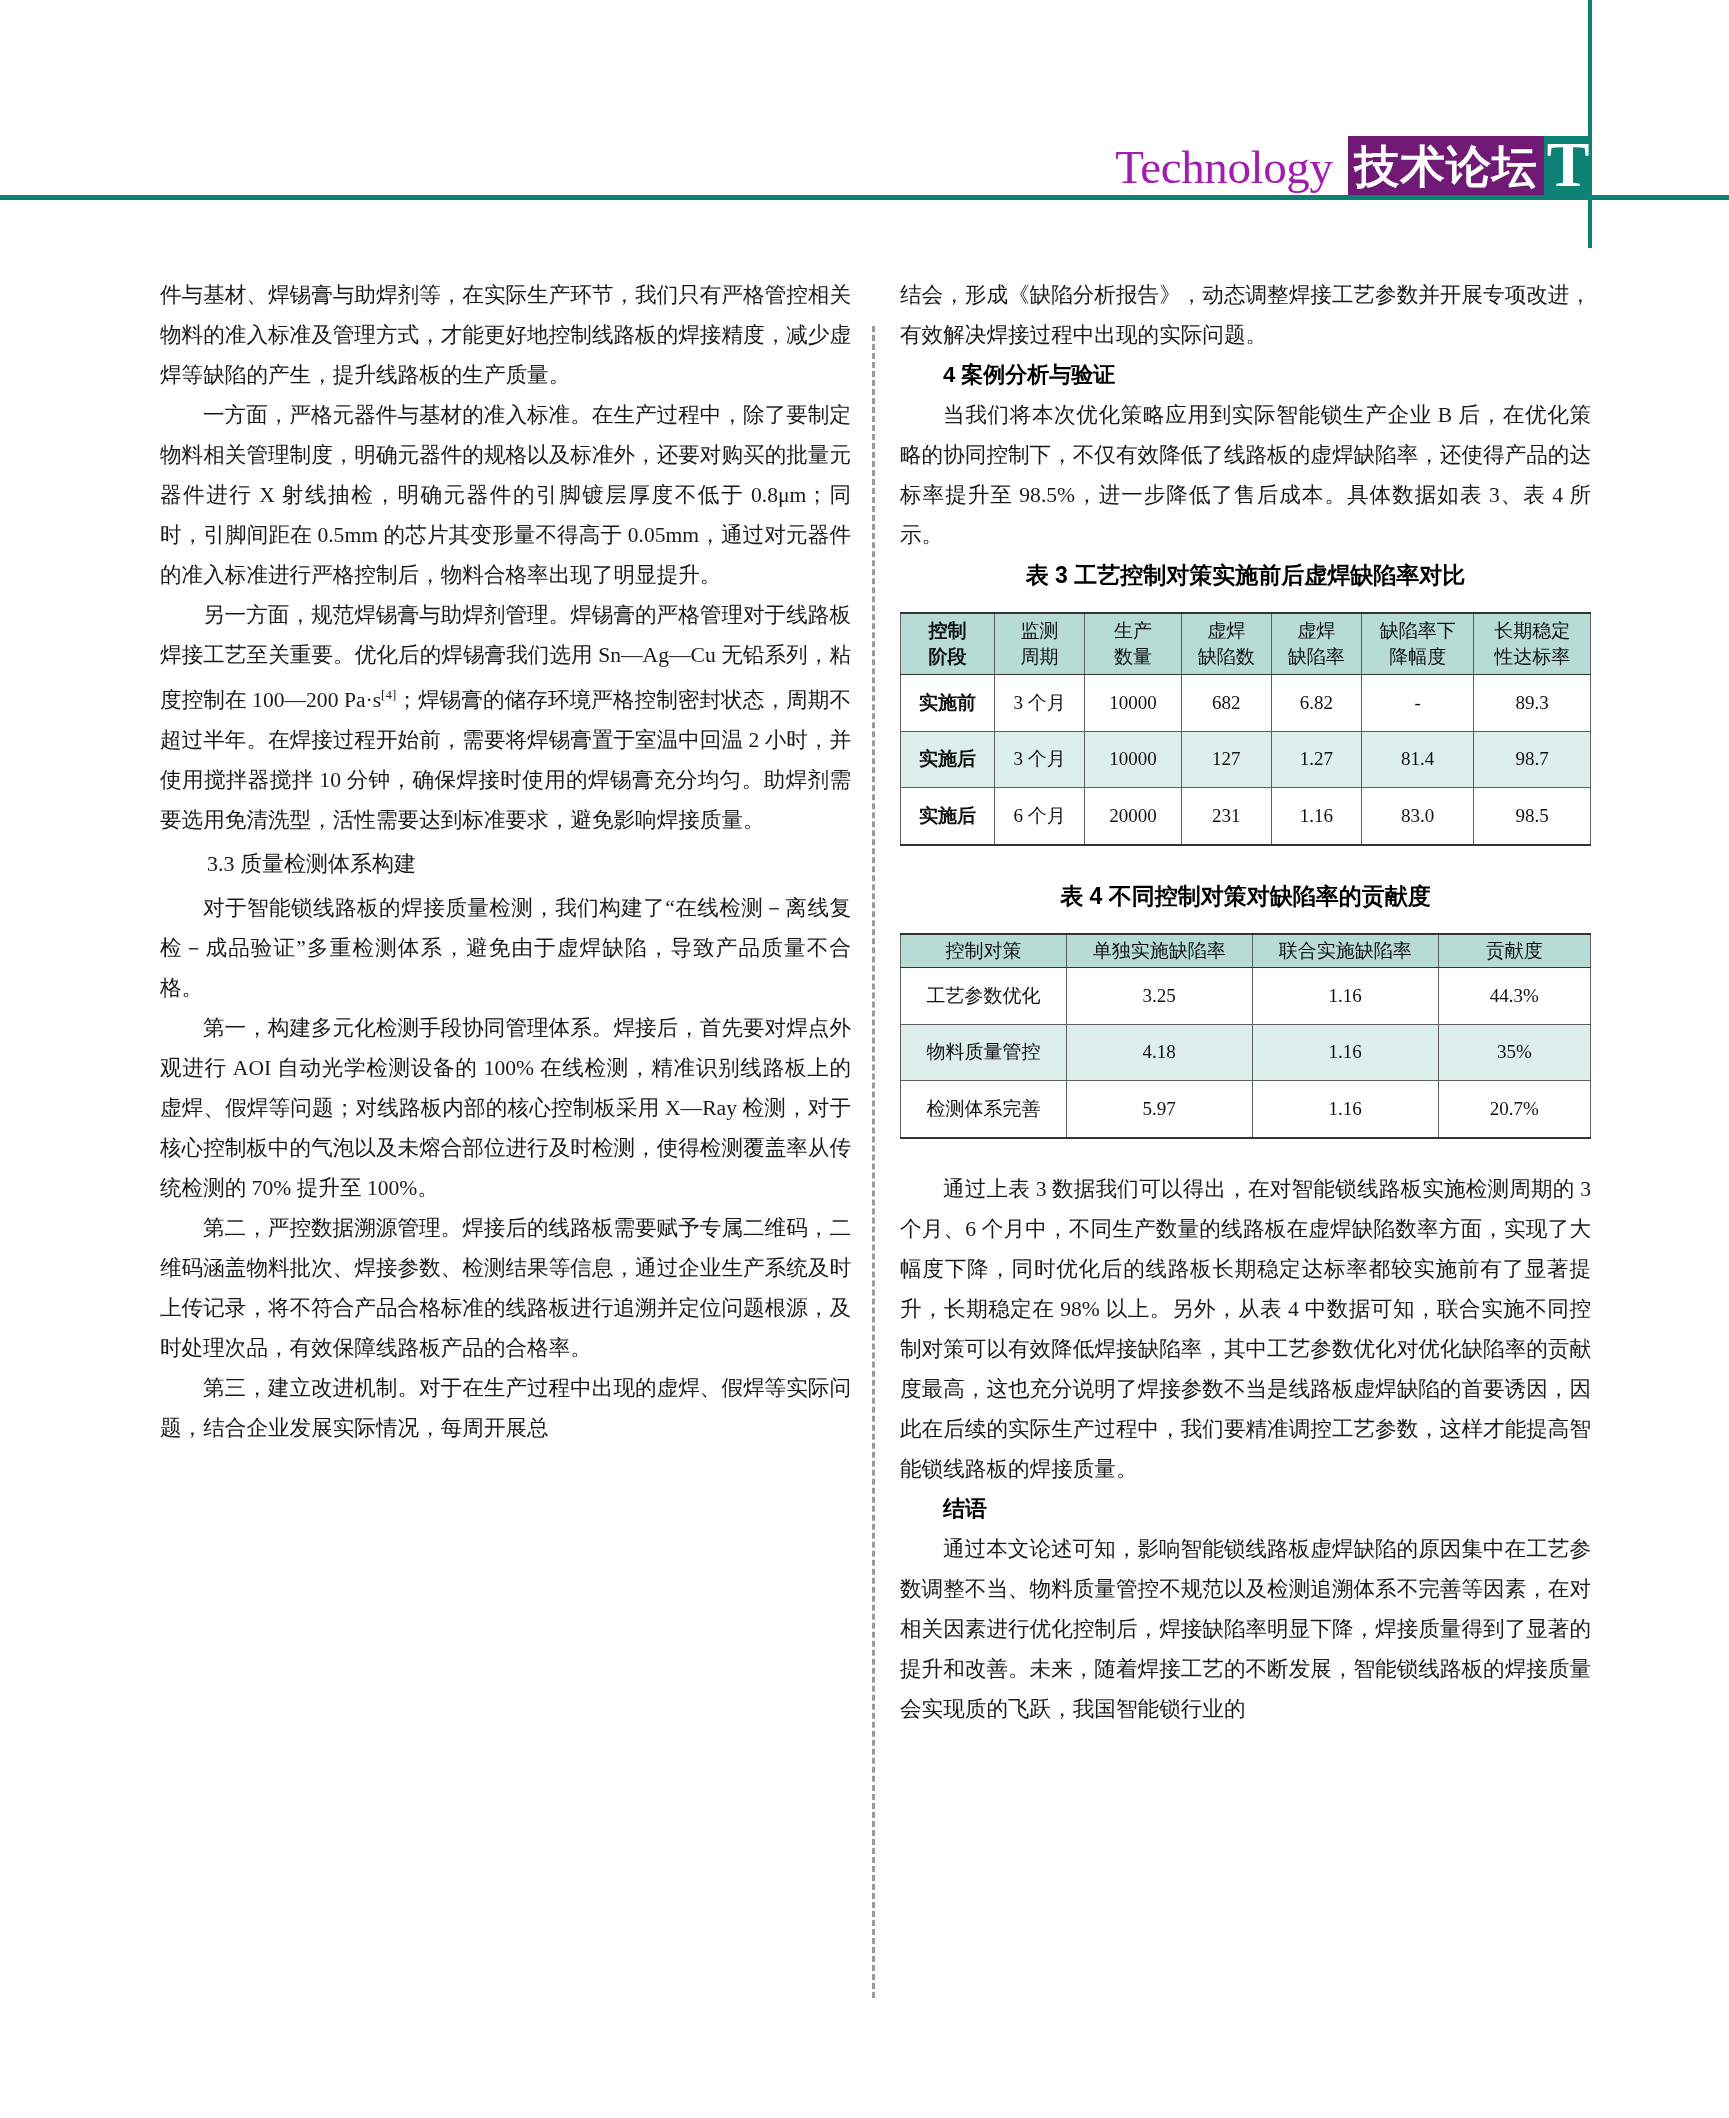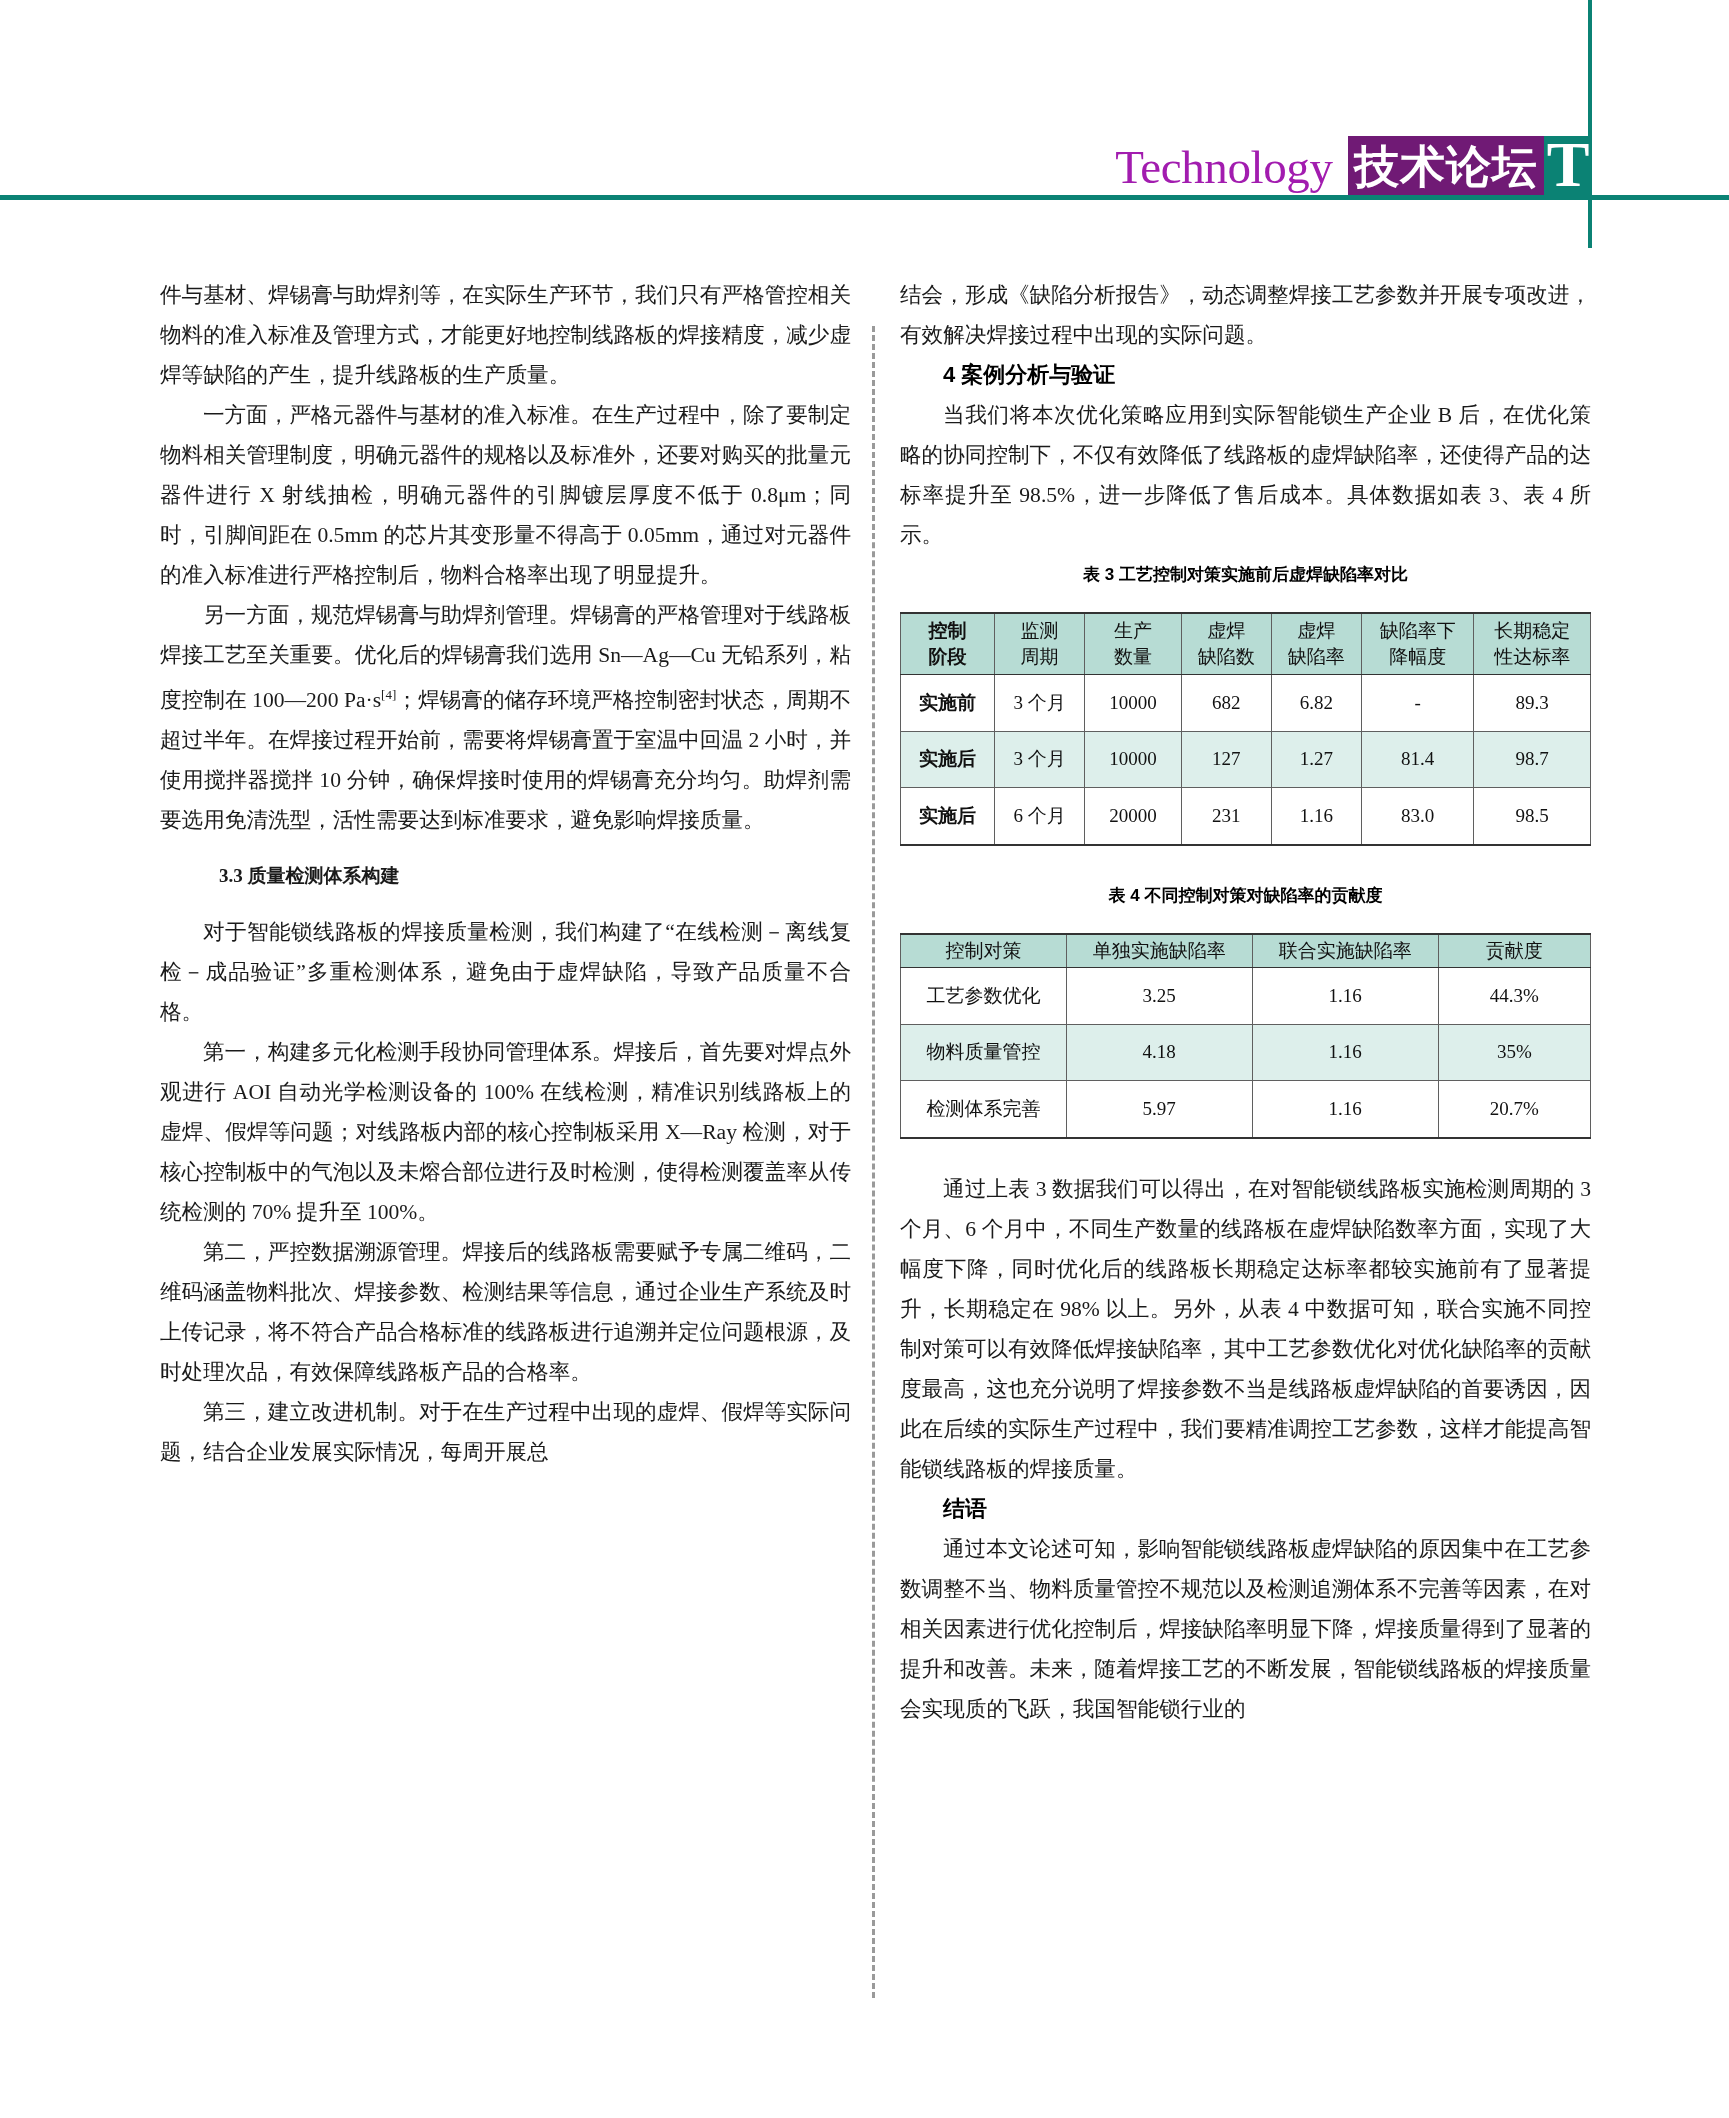--- a/index.html
+++ b/index.html
@@ -118,35 +118,35 @@
   h3.heading{
     margin:0;
     font-family:"Liberation Sans","DejaVu Sans",sans-serif;
     font-weight:bold;
     font-size:22px;
     line-height:40px;
     text-indent:43px;
     color:#000;
   }
   h3.heading-plain{
-    margin:16px;
-    font-weight:bold;
+    margin:4px;
+    font-weight:normal;
     font-family:"Liberation Serif","DejaVu Serif",serif;
-    font-size:19px;
+    font-size:22px;
     line-height:40px;
     text-indent:43px;
   }
 
   sup.ref{ font-size:13px; vertical-align:super; }
 
   
   .table-caption{
     font-family:"Liberation Sans","DejaVu Sans",sans-serif;
     font-weight:bold;
-    font-size:17px;
+    font-size:23px;
     line-height:40px;
     text-align:center;
     color:#000;
     margin:0;
   }
   table.data{
     border-collapse:collapse;
     width:100%;
     table-layout:fixed;
     font-size:19px;

